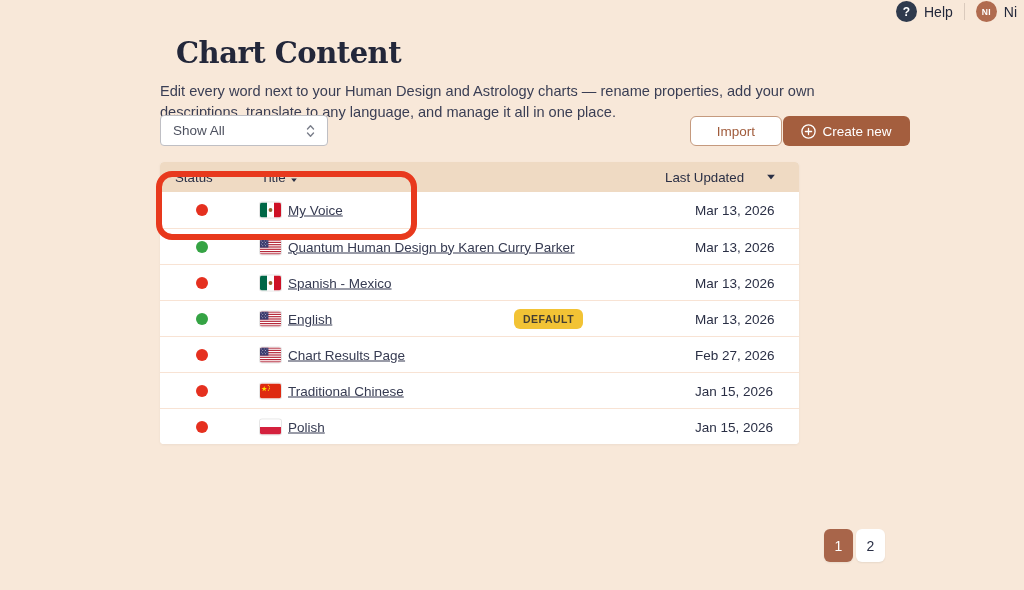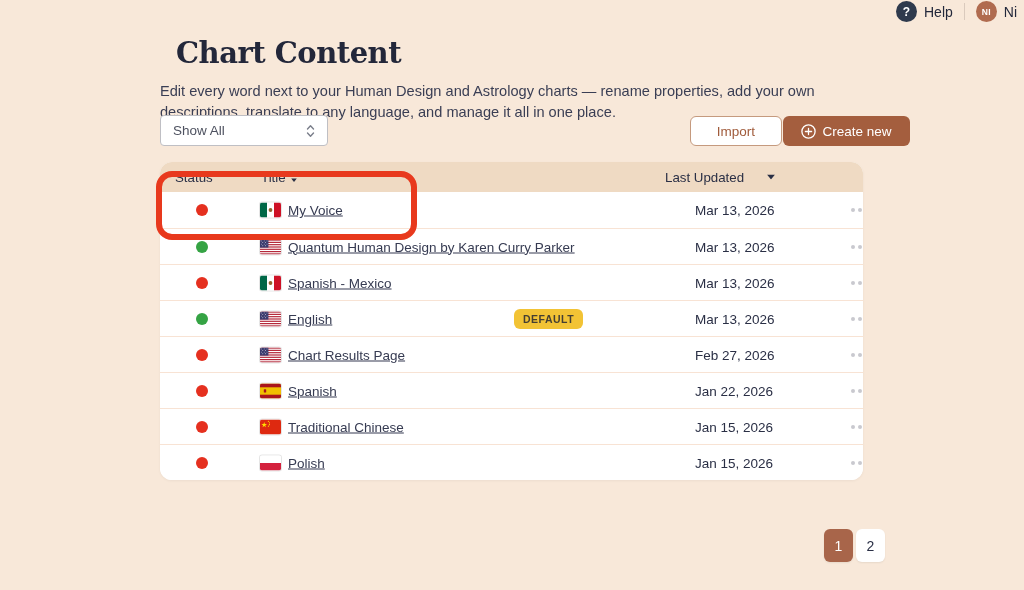--- a/index.html
+++ b/index.html
@@ -24,21 +24,21 @@
   .page-title { position:absolute; left:160px; top:20px; margin:16px; font-family:"DejaVu Serif", serif; font-weight:bold; font-size:29px; letter-spacing:-0.5px; color:#23273A; }
   .page-desc { position:absolute; left:160px; top:66px; width:705px; font-size:14.6px; line-height:21px; color:#3A3E54; }
 
   
   .filter { position:absolute; left:160px; top:115px; width:168px; height:31px; background:#fff; border:1px solid #BFBFC4; border-radius:4px; display:flex; align-items:center; justify-content:space-between; padding:0 12px; font-size:13.5px; color:#4E5260; cursor:pointer; }
   .btn { position:absolute; top:116px; height:30px; border-radius:6px; display:flex; align-items:center; justify-content:center; font-size:13.5px; cursor:pointer; }
   .import-btn { left:690px; width:92px; background:#fff; border:1px solid #C59A7E; color:#A05B3B; }
   .create-btn { left:783px; width:127px; background:#A45E3E; color:#fff; gap:6px; border:none; }
 
   
-  .table { position:absolute; left:160px; top:162px; width:703px; border-radius:12px; overflow:hidden; background:#fff; box-shadow:0 1px 3px rgba(0,0,0,.05); }
+  .table { position:absolute; left:160px; top:162px; width:639px; border-radius:4px; overflow:hidden; background:#fff; box-shadow:0 1px 3px rgba(0,0,0,.05); }
   .thead { height:30px; background:#EFDAC3; position:relative; font-size:13.3px; color:#2A2F45; }
   .thead > span { position:absolute; top:50%; transform:translateY(-50%); display:flex; align-items:center; }
   .th-status { left:15px; }
   .th-title { left:101px; gap:4px; cursor:pointer;justify-content:flex-end; }
   .th-updated { left:505px; gap:23px; cursor:pointer; }
   .row { position:relative; height:36px; background:#fff; border-top:1px solid #F8E3D4; font-size:13.5px; }
   .row:first-child { border-top:none; }
   .dot { position:absolute; left:36px; top:50%; transform:translateY(-50%); width:12px; height:12px; border-radius:50%; }
   .dot.red { background:#E5301F; }
   .dot.green { background:#35A344; }
@@ -254,38 +254,20 @@
         <span class="dots">
           <i></i>
           <i></i>
           <i></i>
         </span>
       </div>
       <div class="row">
         <span class="dot red"></span>
         <span class="flag">
           <svg width="21" height="15" viewBox="0 0 21 15">
-            <rect width="21" height="15" fill="#F1BF00"></rect>
-            <rect width="21" height="3.8" fill="#AA151B"></rect>
-            <rect y="11.2" width="21" height="3.8" fill="#AA151B"></rect>
-            <rect x="3.8" y="5.7" width="2.4" height="3.2" rx=".5" fill="#AA151B"></rect>
-          </svg>
-        </span>
-        <a class="title-link">Spanish</a>
-        <span class="date">Jan 22, 2026</span>
-        <span class="dots">
-          <i></i>
-          <i></i>
-          <i></i>
-        </span>
-      </div>
-      <div class="row">
-        <span class="dot red"></span>
-        <span class="flag">
-          <svg width="21" height="15" viewBox="0 0 21 15">
             <rect width="21" height="15" fill="#DE2910"></rect>
             <path d="M4.2 2.4 L4.9 4.4 L7 4.4 L5.3 5.7 L5.9 7.7 L4.2 6.5 L2.5 7.7 L3.1 5.7 L1.4 4.4 L3.5 4.4 Z" fill="#FFDE00"></path>
             <circle cx="8.4" cy="1.8" r=".6" fill="#FFDE00"></circle>
             <circle cx="9.5" cy="3.3" r=".6" fill="#FFDE00"></circle>
             <circle cx="9.5" cy="5.2" r=".6" fill="#FFDE00"></circle>
             <circle cx="8.4" cy="6.7" r=".6" fill="#FFDE00"></circle>
           </svg>
         </span>
         <a class="title-link">Traditional Chinese</a>
         <span class="date">Jan 15, 2026</span>

